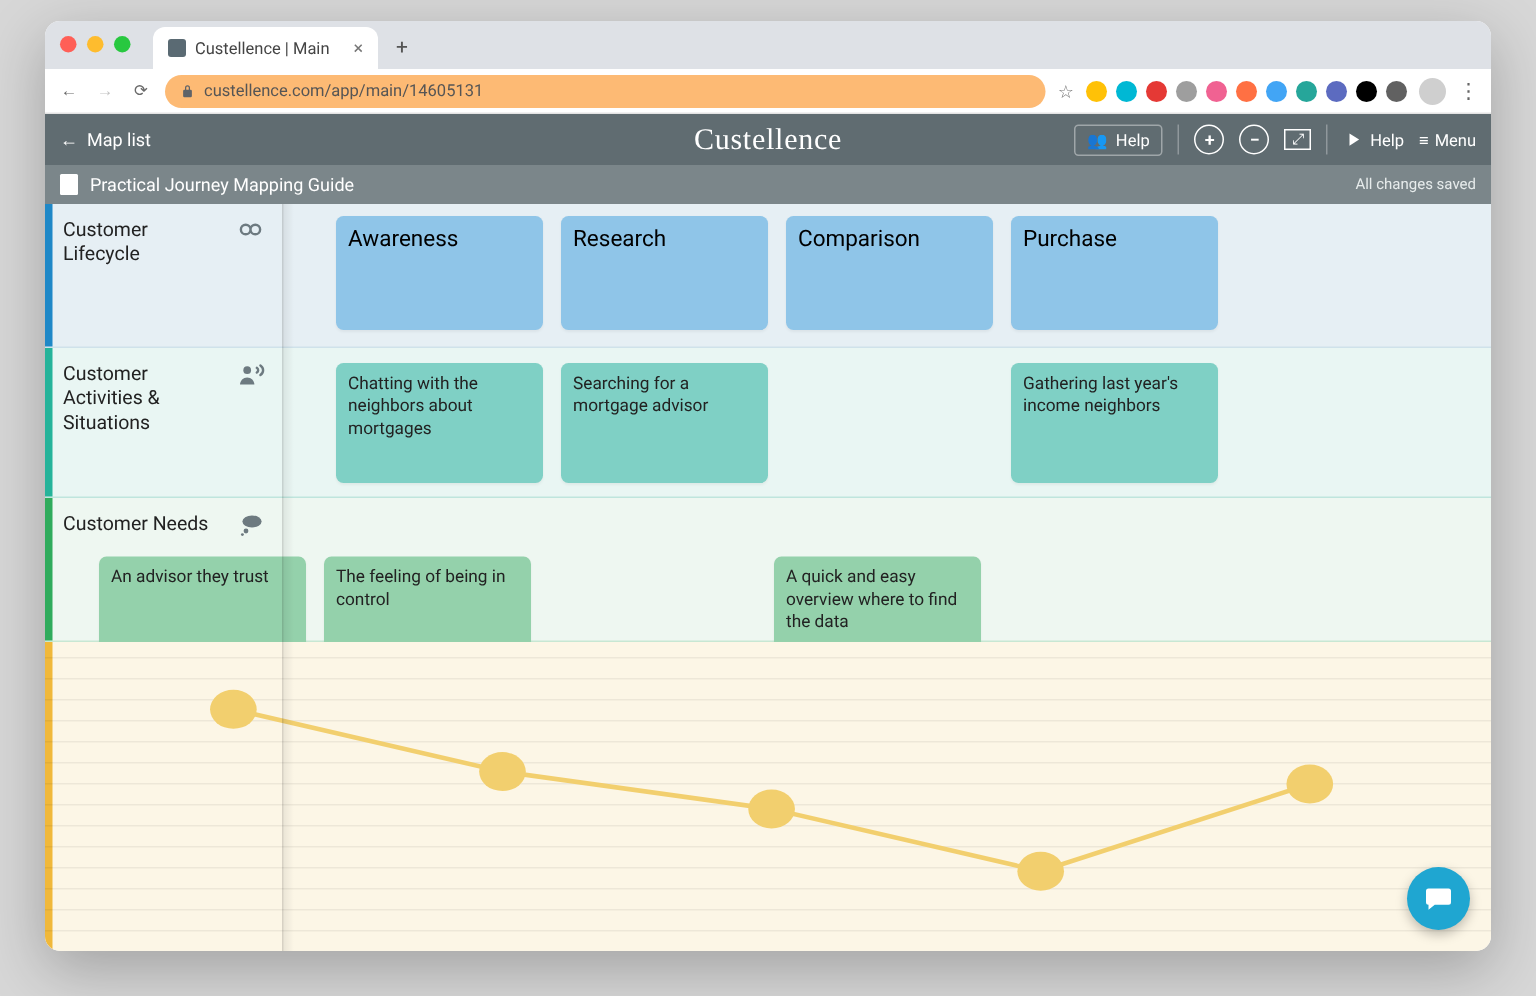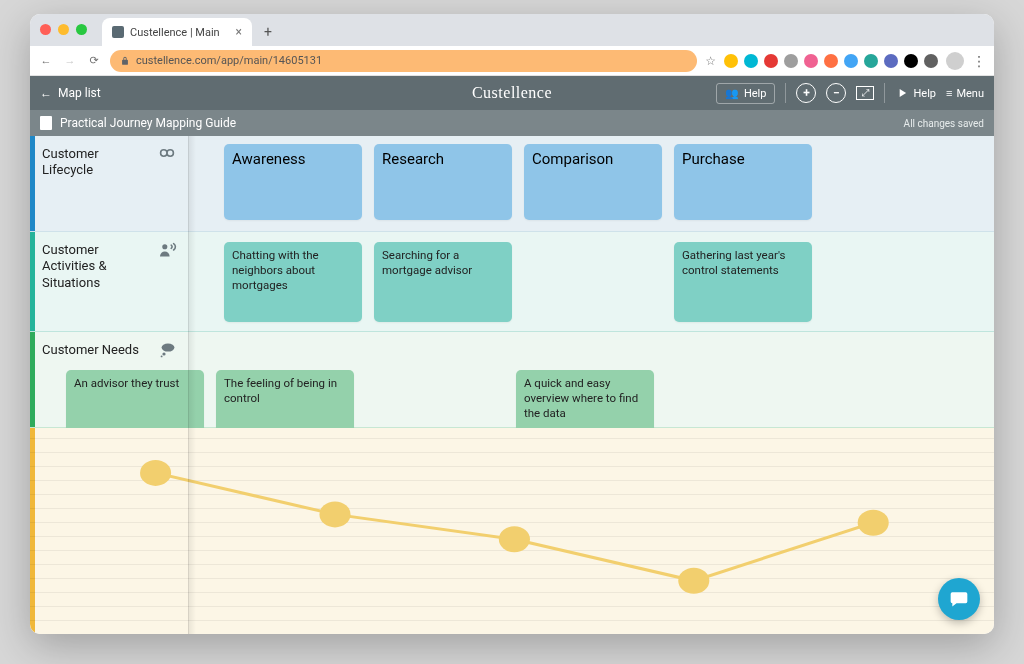--- a/index.html
+++ b/index.html
@@ -40,21 +40,21 @@
   .ext-dot { width:14px; height:14px; border-radius:50%; }
   .star { color:#777; font-size:12px; cursor:pointer; }
   .avatar-dot { width:18px; height:18px; border-radius:50%; background:#cfcfcf; }
   .kebab { font-size:14px; color:#666; cursor:pointer; }
   
   .app-top {
     height: 34px; background: #606c71; color:#fff; display:flex; align-items:center;
     padding: 0 10px; font-size: 12px;
   }
   .maplist { display:flex; align-items:center; gap:6px; cursor:pointer; }
-  .brand { position:absolute; left:50%; transform:translateX(-50%); font-family: Georgia, 'Times New Roman', serif; font-size:16px; letter-spacing:.5px; }
+  .brand { position:absolute; left:50%; transform:translateX(-50%); font-family: Georgia, 'Times New Roman', serif; font-size:20px; letter-spacing:.5px; }
   .app-top .right { margin-left:auto; display:flex; align-items:center; gap:10px; }
   .share-btn { display:flex; align-items:center; gap:5px; border:1px solid rgba(255,255,255,.4); border-radius:3px; padding:3px 8px; font-size:11px; cursor:pointer; }
   .sep { width:1px; height:20px; background:rgba(255,255,255,.3); }
   .circ-btn { width:20px; height:20px; border:1.5px solid #fff; border-radius:50%; display:flex; align-items:center; justify-content:center; font-size:12px; cursor:pointer; font-weight:600; }
   .full-btn { width:18px; height:14px; border:1.5px solid #fff; position:relative; cursor:pointer; display:flex; align-items:center; justify-content:center; font-size:10px;}
   .help-btn, .menu-btn { display:flex; align-items:center; gap:4px; cursor:pointer; font-size:11px; }
   .app-sub {
     height: 26px; background: #7b868a; color:#fff; display:flex; align-items:center;
     padding: 0 10px; font-size: 12px; gap:8px;
   }
@@ -213,21 +213,21 @@
           <svg width="20" height="16" viewBox="0 0 24 20">
               <circle cx="8" cy="6" r="3.2" fill="#6d7a80"></circle>
               <path d="M2 18c0-3.3 2.7-6 6-6s6 2.7 6 6" fill="#6d7a80"></path>
               <path d="M16 4c1.5 1 1.5 3 0 4M19 2c3 2 3 6 0 8" stroke="#6d7a80" stroke-width="2" fill="none" stroke-linecap="round"></path>
             </svg>
         </span>
       </div>
       <div class="cards-area" id="activity-row">
           <div class="card c-teal" style="left: 36px; top: 10px; height: 80px;">Chatting with the neighbors about mortgages</div>
           <div class="card c-teal" style="left: 186px; top: 10px; height: 80px;">Searching for a mortgage advisor</div>
-          <div class="card c-teal" style="left: 486px; top: 10px; height: 80px;">Gathering last year's control statements</div>
+          <div class="card c-teal" style="left: 486px; top: 10px; height: 80px;">Gathering last year's income neighbors</div>
         </div>
     </div>
 
     <div class="row row3">
       <div class="left-accent"></div>
       <div class="row-label">
         <span>Customer Needs</span>
         <span class="icon">
           <svg width="20" height="16" viewBox="0 0 24 20">
               <ellipse cx="12" cy="7" rx="8" ry="5" fill="#6d7a80"></ellipse>

